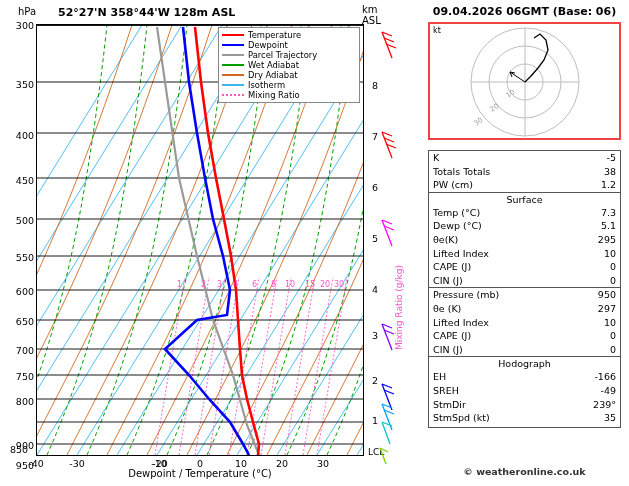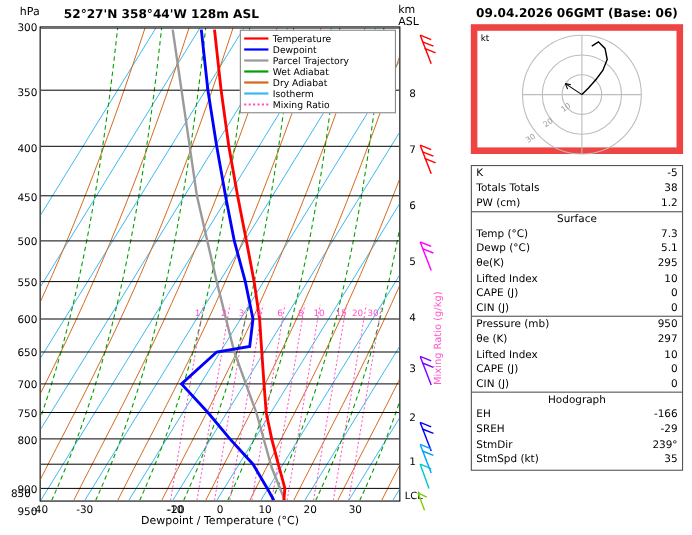--- a/index.html
+++ b/index.html
@@ -42,21 +42,21 @@
     position:absolute; color:#ff55c8; font-size:9px;
     transform: rotate(-90deg); transform-origin: left top;
     white-space:nowrap;
   }
   .lcl { position:absolute; font-size:9px; color:#000; }
 
   
   #rightcol { position:absolute; left:420px; top:0; width:209px; height:486px; }
   .rtitle { position:absolute; left:0; top:5px; width:209px; text-align:center; font-size:11px; font-weight:bold; }
 
-  .hodo-box { position:absolute; left:8px; top:22px; width:193px; height:118px; border:6px solid #ef4444; background:#fff; }
+  .hodo-box { position:absolute; left:8px; top:22px; width:193px; height:118px; border:2px solid #ef4444; background:#fff; }
   .hodo-kt { position:absolute; left:3px; top:2px; font-size:8px; color:#000; }
 
   .tbl { position:absolute; left:8px; top:150px; width:193px; border:1px solid #555; background:#fff; font-size:9.5px; }
   .tbl .sec { text-align:center; font-weight:normal; padding:1px 0; }
   .tbl .kv { display:flex; justify-content:space-between; padding:0px 4px; line-height:13.6px; }
   .tbl .kv .k { white-space:nowrap; }
   .tbl .kv .v { white-space:nowrap; }
   .tbl .hr { border-top:1px solid #555; }
 
   .credit { position:absolute; left:0; top:466px; width:209px; text-align:center; font-size:9.5px; color:#333; }
@@ -384,26 +384,29 @@
 
       <div class="hr"></div>
       <div class="sec">Hodograph</div>
 
       <div class="kv">
         <span class="k">EH</span>
         <span class="v">-166</span>
       </div>
       <div class="kv">
         <span class="k">SREH</span>
-        <span class="v">-29</span>
+        <span class="v">-49</span>
       </div>
       <div class="kv">
         <span class="k">StmDir</span>
         <span class="v">239°</span>
       </div>
       <div class="kv" style="padding-bottom:2px;">
         <span class="k">StmSpd (kt)</span>
         <span class="v">35</span>
       </div>
     </div>
 
+    <div class="credit">
+      <span class="copy">© weatheronline.co.uk</span>
+    </div>
   </div>
 </div>
 
 </body></html>

